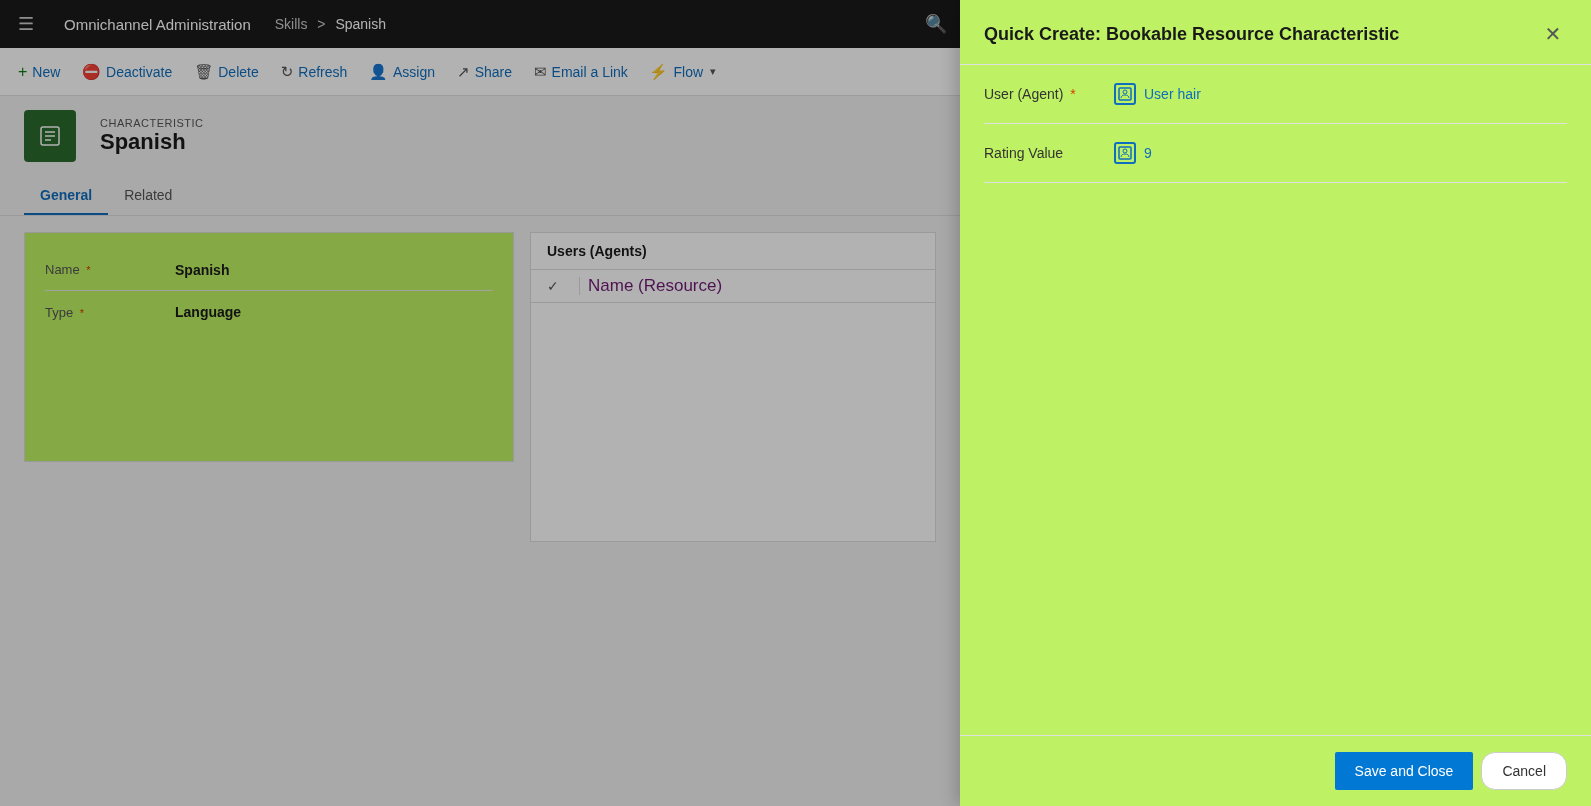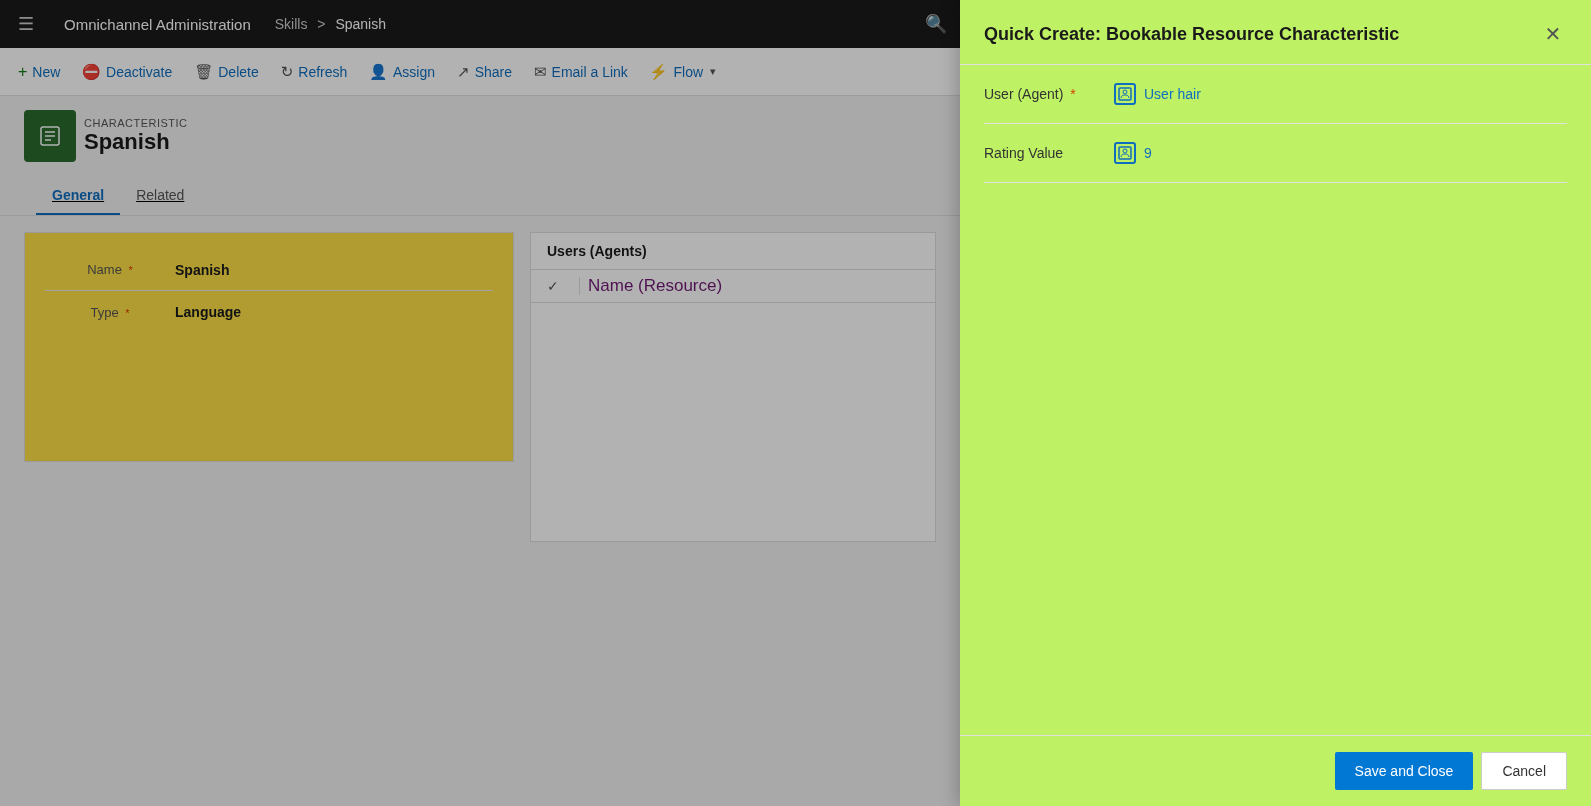--- a/index.html
+++ b/index.html
@@ -63,68 +63,66 @@
     .cmd-btn.new-btn .cmd-icon { color: #107c10; font-size: 16px; }
     .cmd-dropdown { color: #555; font-size: 11px; margin-left: 2px; }
 
     
     .record-header {
       position: absolute;
       top: 96px; left: 0; width: 960px; height: 80px;
       background: #f3f3f3;
       display: flex; align-items: center;
       padding: 0 24px;
-      gap: 8px;
+      gap: 24px;
     }
     .record-icon {
       width: 52px; height: 52px;
       background: #2c6b2f;
       border-radius: 4px;
       display: flex; align-items: center; justify-content: center;
       color: #fff; font-size: 22px;
     }
     .record-info { display: flex; flex-direction: column; }
     .record-type { font-size: 11px; color: #555; text-transform: uppercase; letter-spacing: 0.5px; }
     .record-name { font-size: 22px; font-weight: 600; color: #1a1a1a; }
 
     
     .tabs-bar {
       position: absolute;
       top: 176px; left: 0; width: 960px; height: 40px;
       background: #f3f3f3;
       display: flex; align-items: flex-end;
-      padding: 0 36px;
+      padding: 0 24px;
       border-bottom: 1px solid #ddd;
-      text-decoration: underline;
     }
     .tab {
       padding: 8px 16px 10px;
       font-size: 14px; color: #555;
       cursor: pointer; border-bottom: 2px solid transparent;
     }
     .tab.active { color: #106ebe; border-bottom: 2px solid #106ebe; font-weight: 600; }
 
     
     .form-area {
       position: absolute;
       top: 216px; left: 0; width: 960px; height: 590px;
       background: #f3f3f3;
       display: flex;
       padding: 16px 24px;
       gap: 16px;
     }
 
     
     .form-card {
-      background: #fde047;
+      background: #bef264;
       border: 1px solid #ddd;
       padding: 16px 20px;
       flex: 0 0 490px;
       height: 230px;
-      text-align: center;
     }
     .form-row {
       display: flex; align-items: center;
       padding: 10px 0;
       border-bottom: 1px solid #e8e8e8;
       min-height: 42px;
     }
     .form-row:last-child { border-bottom: none; }
     .form-label {
       width: 130px; font-size: 13px; color: #555; flex-shrink: 0;
@@ -231,21 +229,21 @@
       cursor: pointer;
       border-radius: 2px;
     }
     .btn-cancel {
       background: #fff;
       color: #333;
       border: 1px solid #ccc;
       padding: 10px 20px;
       font-size: 14px;
       cursor: pointer;
-      border-radius: 2px;
+      border-radius: 14px;
     }
   </style>
 </head>
 <body>
 
 <div class="main-bg"></div>
 
 <div class="top-nav">
   <div class="nav-chevron">☰</div>
   <div class="nav-app-name">Omnichannel Administration</div>

